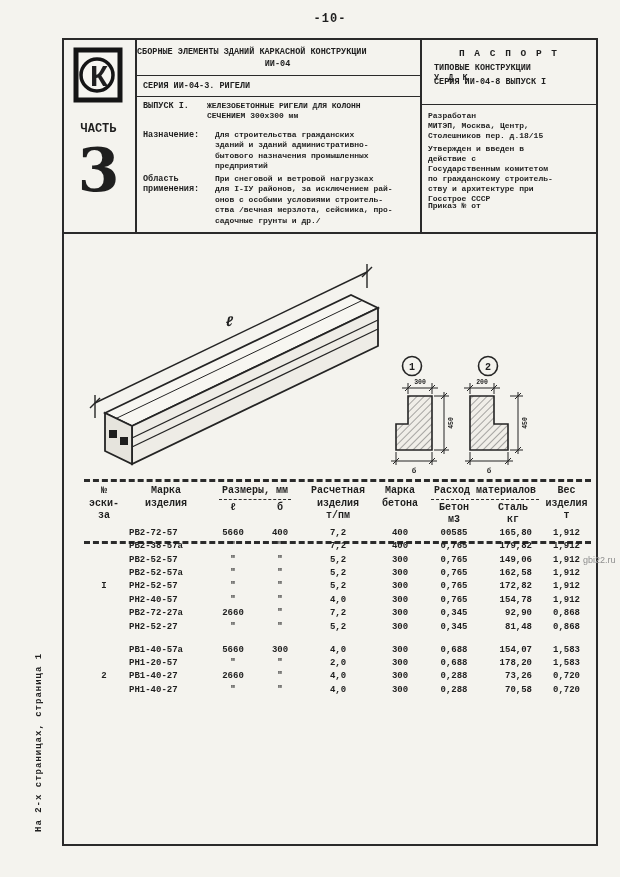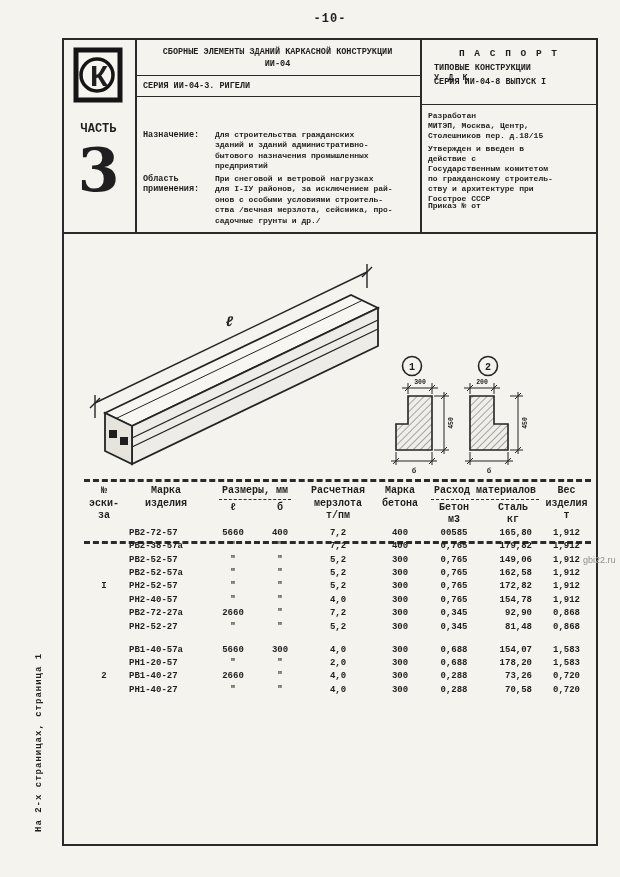--- a/index.html
+++ b/index.html
@@ -15,21 +15,21 @@
   .hline-full { left:62px; top:232px; width:536px; height:0; border-top:2px solid #2a2a2a; }
 
   
   .col-left { left:64px; top:40px; width:69px; height:190px; }
   .logo-box { position:absolute; left:9px; top:7px; }
   .part-label { position:absolute; top:82px; left:0; width:100%; text-align:center; font-size:12px; font-weight:700; }
   .part-number { position:absolute; top:100px; left:0; width:100%; text-align:center; font-size:60px; line-height:1; font-weight:700; font-family:"DejaVu Serif","Liberation Serif",serif; }
 
   
   .col-mid { left:137px; top:40px; width:281px; height:190px; font-size:8.5px; font-weight:700; }
-  .col-mid .t1 { position:absolute; top:7px; left:0; width:100%; text-align:center; }
+  .col-mid .t1 { position:absolute; top:7px; left:0; width:100%; text-align:left; }
   .col-mid .t2 { position:absolute; top:19px; left:0; width:100%; text-align:center; }
   .mid-hline { position:absolute; left:-2px; right:-2px; height:0; border-top:1.5px solid #2a2a2a; }
   .col-mid .series { position:absolute; top:41px; left:6px; }
   .row-lbl { display:flex; position:absolute; left:6px; right:2px; }
   .row-lbl .lbl { flex:0 0 72px; }
   .row-lbl .txt { flex:1; font-size:8px; line-height:1.3; }
   .issue-row { top:61px; }
   .issue-row .lbl { flex-basis:64px; }
   .purpose-row { top:90px; }
   .scope-row { top:134px; }
@@ -88,20 +88,25 @@
     <div class="part-label">ЧАСТЬ</div>
     <div class="part-number">3</div>
   </div>
 
   <div class="abs col-mid">
     <div class="t1">СБОРНЫЕ ЭЛЕМЕНТЫ ЗДАНИЙ КАРКАСНОЙ КОНСТРУКЦИИ</div>
     <div class="t2">ИИ-04</div>
     <div class="mid-hline" style="top:35px;"></div>
     <div class="series">СЕРИЯ ИИ-04-3. РИГЕЛИ</div>
     <div class="mid-hline" style="top:56px;"></div>
+    <div class="row-lbl issue-row">
+      <span class="lbl">ВЫПУСК I.</span>
+      <span class="txt pre">ЖЕЛЕЗОБЕТОННЫЕ РИГЕЛИ ДЛЯ КОЛОНН
+СЕЧЕНИЕМ 300х300 мм</span>
+    </div>
     <div class="row-lbl purpose-row">
       <span class="lbl">Назначение:</span>
       <span class="txt pre">Для строительства гражданских
 зданий и зданий административно-
 бытового назначения промышленных
 предприятий</span>
     </div>
     <div class="row-lbl scope-row">
       <span class="lbl pre">Область
 применения:</span>
@@ -236,21 +241,21 @@
         <col style="width:45px">
     </colgroup>
     <thead>
       <tr>
         <th rowspan="2" class="pre">№ эски-
 за</th>
         <th rowspan="2" class="pre">Марка
 изделия</th>
         <th colspan="2"><span class="du">Размеры, мм</span></th>
         <th rowspan="2" class="pre">Расчетная
-мерзлота
+изделия
 т/пм</th>
         <th rowspan="2" class="pre">Марка
 бетона</th>
         <th colspan="2"><span class="du">Расход материалов</span></th>
         <th rowspan="2" class="pre">Вес
 изделия
 т</th>
       </tr>
       <tr>
         <th>ℓ</th>

